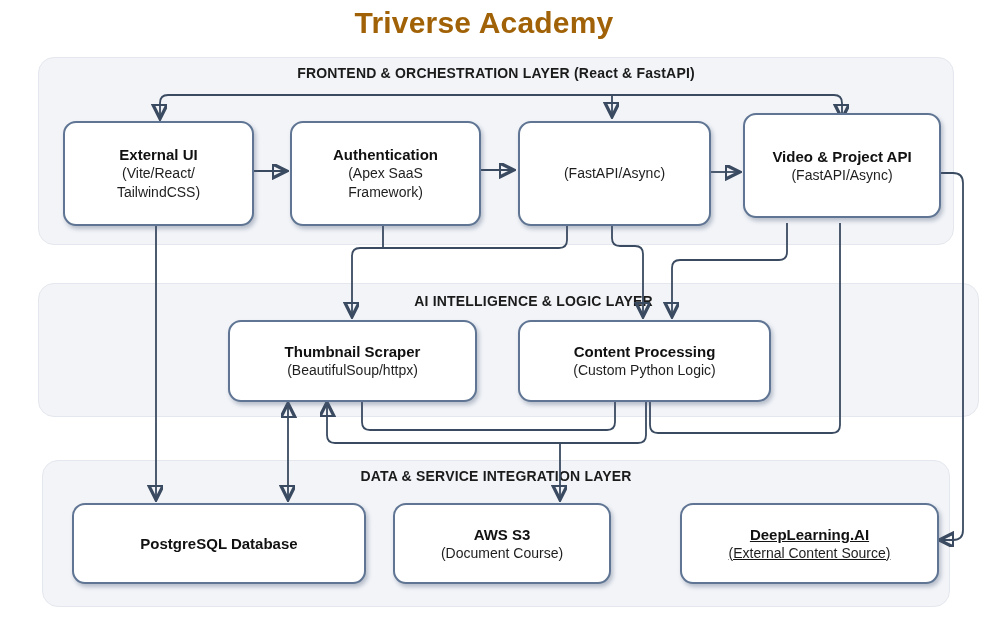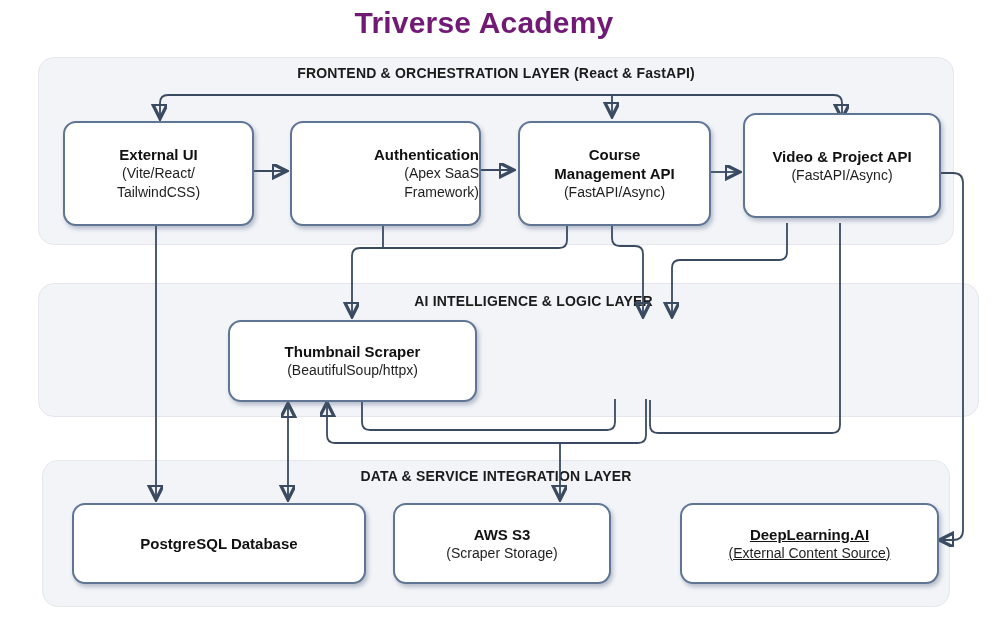--- a/index.html
+++ b/index.html
@@ -2,21 +2,21 @@
 <html style="--edge: #3a4a60; --box-border: #5f7593; --container-bg: #f2f4f8; --container-border: #e4e7ed;"><head>
 <meta charset="utf-8">
 <style>
   html,body{margin:0;padding:0;background:#ffffff;}
   #canvas{
     position:relative;width:1000px;height:638px;overflow:hidden;
     font-family:"Liberation Sans","DejaVu Sans",sans-serif;color:#141414;
   }
   .diagram-title{
     position:absolute;top:6px;left:0;width:968px;text-align:center;
-    font-size:30px;font-weight:bold;color:#701a75;letter-spacing:0.2px;
+    font-size:30px;font-weight:bold;color:#a16207;letter-spacing:0.2px;
   }
   .layer{
     position:absolute;background:var(--container-bg,#f2f4f8);
     border:1px solid var(--container-border,#e4e7ed);border-radius:16px;
   }
   .layer-label{
     position:absolute;width:100%;text-align:center;
     font-size:14px;font-weight:bold;color:#1b1b1b;letter-spacing:0.2px;
   }
   .layer-1{left:38px;top:57px;width:914px;height:186px;}
@@ -30,21 +30,21 @@
   .node{
     position:absolute;background:#ffffff;
     border:2px solid var(--box-border,#5f7593);border-radius:13px;
     box-shadow:2px 3px 4px rgba(84,101,126,0.38);
     display:flex;flex-direction:column;align-items:center;justify-content:center;
     text-align:center;white-space:pre-line;line-height:19px;
   }
   .node-title{font-size:15px;font-weight:bold;color:#111111;}
   .node-sub{font-size:14px;color:#1e1e1e;}
   .n-frontend {left:63px; top:121px;width:187px;height:101px;}
-  .n-auth     {left:290px;top:121px;width:187px;height:101px;align-items:flex-end;}
+  .n-auth     {left:290px;top:121px;width:187px;height:101px;}
   .n-course   {left:518px;top:121px;width:189px;height:101px;}
   .n-video    {left:743px;top:113px;width:194px;height:101px;}
   .n-thumb    {left:228px;top:320px;width:245px;height:78px;}
   .n-content  {left:518px;top:320px;width:249px;height:78px;}
   .n-postgres {left:72px; top:503px;width:290px;height:77px;}
   .n-s3       {left:393px;top:503px;width:214px;height:77px;}
   .n-deep     {left:680px;top:503px;width:255px;height:77px;text-decoration:underline;}
 </style>
 </head>
 <body>
@@ -94,37 +94,39 @@
     <div class="node-title">External UI</div>
     <div class="node-sub">(Vite/React/
 TailwindCSS)</div>
   </div>
   <div class="node n-auth">
     <div class="node-title">Authentication</div>
     <div class="node-sub">(Apex SaaS
 Framework)</div>
   </div>
   <div class="node n-course">
-    <div class="node-title">Course
-Management API</div>
     <div class="node-sub">(FastAPI/Async)</div>
   </div>
   <div class="node n-video">
     <div class="node-title">Video &amp; Project API</div>
     <div class="node-sub">(FastAPI/Async)</div>
   </div>
   <div class="node n-thumb">
     <div class="node-title">Thumbnail Scraper</div>
     <div class="node-sub">(BeautifulSoup/httpx)</div>
   </div>
+  <div class="node n-content">
+    <div class="node-title">Content Processing</div>
+    <div class="node-sub">(Custom Python Logic)</div>
+  </div>
   <div class="node n-postgres">
     <div class="node-title">PostgreSQL Database</div>
   </div>
   <div class="node n-s3">
     <div class="node-title">AWS S3</div>
-    <div class="node-sub">(Scraper Storage)</div>
+    <div class="node-sub">(Document Course)</div>
   </div>
   <div class="node n-deep">
     <div class="node-title">DeepLearning.AI</div>
     <div class="node-sub">(External Content Source)</div>
   </div>
 
 </div>
 
 </body></html>

